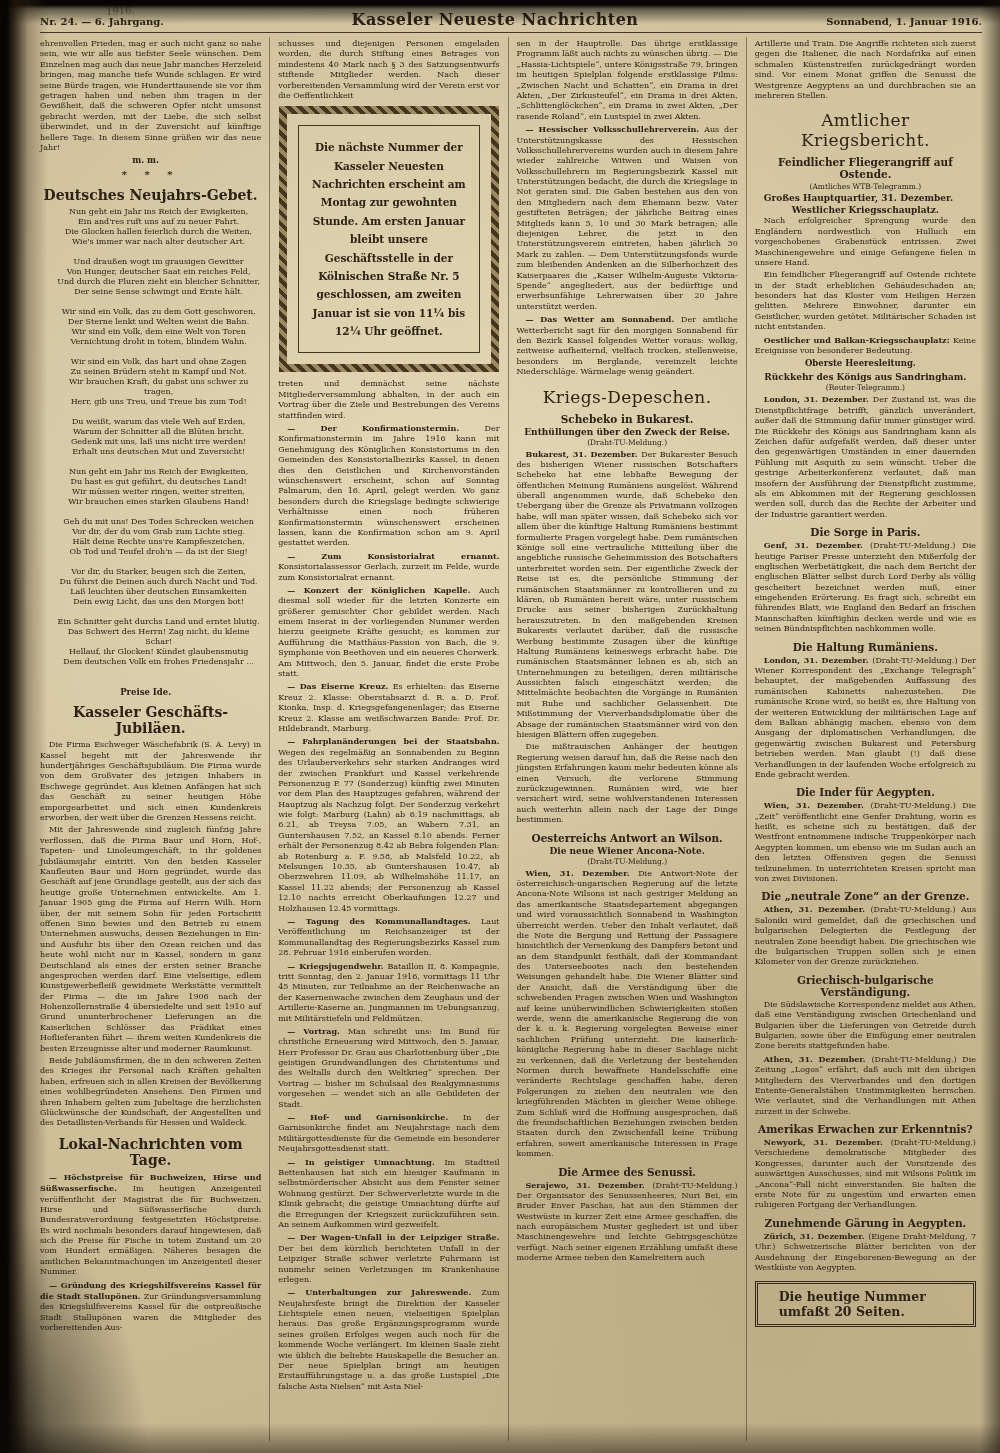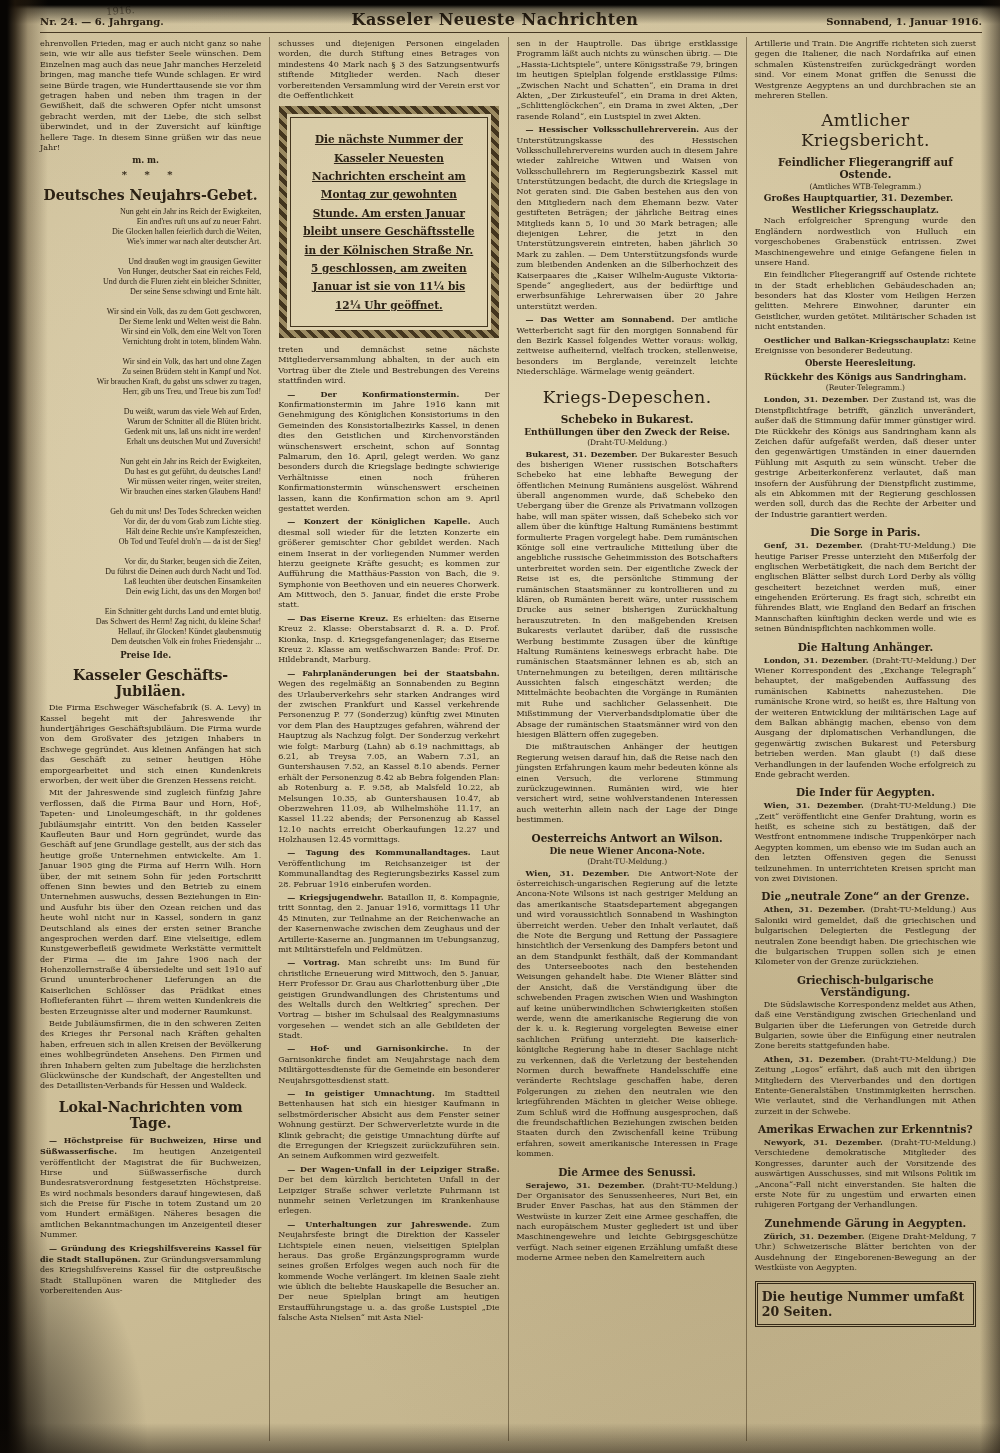--- a/index.html
+++ b/index.html
@@ -27,27 +27,27 @@
   .para{font-size:8px;line-height:1.3;text-align:justify;text-indent:9px;margin:0 0 2px;}
   .para.noindent{text-indent:0;}
   .lead{font-weight:bold;}
   .lead::after{content:" ";}
   .headline{font-size:14px;font-weight:bold;text-align:center;margin:7px 0 4px;}
   .big{font-size:17px;font-weight:normal;text-align:center;margin:9px 0 5px;letter-spacing:.4px;}
   .subhead{font-size:10.5px;font-weight:bold;text-align:center;margin:6px 0 2px;}
   .subhead2{font-size:9px;font-weight:bold;text-align:center;margin:1px 0 1px;}
   .meta{font-size:7.5px;text-align:center;margin:0 0 2px;}
   .boldline{font-size:9px;font-weight:bold;text-indent:9px;margin:1px 0 2px;}
-  .poem{font-size:8px;line-height:1.25;white-space:pre-line;margin:2px 0 3px 16px;text-align:right;font-family:Liberation Serif, serif;}
+  .poem{font-size:8px;line-height:1.25;white-space:pre-line;margin:2px 0 20px 16px;text-align:center;}
   .sig{font-size:8.5px;font-weight:bold;text-align:center;margin:1px 10px 4px 0;}
   .stars{font-size:10px;font-weight:bold;text-align:center;letter-spacing:7px;margin:2px 0;}
   .obox{margin:5px 1px 7px;border:8px solid transparent;
-    border-image:repeating-linear-gradient(45deg,#43351e 0 4px,#9b8a61 4px 8px) 8;padding:3px;background:rgba(226,214,180,.25);text-decoration:underline;}
+    border-image:repeating-linear-gradient(45deg,#43351e 0 4px,#9b8a61 4px 8px) 8;padding:11px;background:rgba(226,214,180,.25);}
   .obox-inner{border:1px solid #43351e;padding:12px 9px;text-align:center;font-size:10.5px;font-weight:bold;line-height:1.75;}
-  .fbox{border:3px double #34291710;border:3px double #342917;margin-top:8px;padding:5px 4px;font-size:12.5px;font-weight:bold;}
+  .fbox{border:3px double #34291710;border:3px double #342917;margin-top:8px;padding:5px 21px;font-size:12.5px;font-weight:bold;}
 </style>
 </head>
 <body>
 
 <div class="page">
   <div class="pencil">1916.</div>
   <header class="masthead">
     <div class="issue">Nr. 24. — 6. Jahrgang.</div>
     <div class="mast-title">Kasseler Neueste Nachrichten</div>
     <div class="date">Sonnabend, 1. Januar 1916.</div>
@@ -111,20 +111,21 @@
         <p class="para"><b class="lead">— Höchstpreise für Buchweizen, Hirse und Süßwasserfische.</b><span>Im heutigen Anzeigenteil veröffentlicht der Magistrat die für Buchweizen, Hirse und Süßwasserfische durch Bundesratsverordnung festgesetzten Höchstpreise. Es wird nochmals besonders darauf hingewiesen, daß sich die Preise für Fische in totem Zustand um 20 vom Hundert ermäßigen. Näheres besagen die amtlichen Bekanntmachungen im Anzeigenteil dieser Nummer.</span></p>
         <p class="para"><b class="lead">— Gründung des Kriegshilfsvereins Kassel für die Stadt Stallupönen.</b><span>Zur Gründungsversammlung des Kriegshilfsvereins Kassel für die ostpreußische Stadt Stallupönen waren die Mitglieder des vorbereitenden Aus-</span></p>
       </div>
       <div class="col">
         <p class="para noindent">schusses und diejenigen Personen eingeladen worden, die durch Stiftung eines Betrages von mindestens 40 Mark nach § 3 des Satzungsentwurfs stiftende Mitglieder werden. Nach dieser vorbereitenden Versammlung wird der Verein erst vor die Oeffentlichkeit</p>
         <div class="obox">
           <div class="obox-inner">Die nächste Nummer der Kasseler Neuesten Nachrichten erscheint am Montag zur gewohnten Stunde. Am ersten Januar bleibt unsere Geschäftsstelle in der Kölnischen Straße Nr. 5 geschlossen, am zweiten Januar ist sie von 11¼ bis 12¼ Uhr geöffnet.</div>
         </div>
         <p class="para noindent">treten und demnächst seine nächste Mitgliederversammlung abhalten, in der auch ein Vortrag über die Ziele und Bestrebungen des Vereins stattfinden wird.</p>
         <p class="para"><b class="lead">— Der Konfirmationstermin.</b><span>Der Konfirmationstermin im Jahre 1916 kann mit Genehmigung des Königlichen Konsistoriums in den Gemeinden des Konsistorialbezirks Kassel, in denen dies den Geistlichen und Kirchenvorständen wünschenswert erscheint, schon auf Sonntag Palmarum, den 16. April, gelegt werden. Wo ganz besonders durch die Kriegslage bedingte schwierige Verhältnisse einen noch früheren Konfirmationstermin wünschenswert erscheinen lassen, kann die Konfirmation schon am 9. April gestattet werden.</span></p>
+        <p class="para"><b class="lead">— Zum Konsistorialrat ernannt.</b><span>Konsistorialassessor Gerlach, zurzeit im Felde, wurde zum Konsistorialrat ernannt.</span></p>
         <p class="para"><b class="lead">— Konzert der Königlichen Kapelle.</b><span>Auch diesmal soll wieder für die letzten Konzerte ein größerer gemischter Chor gebildet werden. Nach einem Inserat in der vorliegenden Nummer werden hierzu geeignete Kräfte gesucht; es kommen zur Aufführung die Matthäus-Passion von Bach, die 9. Symphonie von Beethoven und ein neueres Chorwerk. Am Mittwoch, den 5. Januar, findet die erste Probe statt.</span></p>
         <p class="para"><b class="lead">— Das Eiserne Kreuz.</b><span>Es erhielten: das Eiserne Kreuz 2. Klasse: Oberstabsarzt d. R. a. D. Prof. Kionka, Insp. d. Kriegsgefangenenlager; das Eiserne Kreuz 2. Klasse am weißschwarzen Bande: Prof. Dr. Hildebrandt, Marburg.</span></p>
         <p class="para"><b class="lead">— Fahrplanänderungen bei der Staatsbahn.</b><span>Wegen des regelmäßig an Sonnabenden zu Beginn des Urlauberverkehrs sehr starken Andranges wird der zwischen Frankfurt und Kassel verkehrende Personenzug P. 77 (Sonderzug) künftig zwei Minuten vor dem Plan des Hauptzuges gefahren, während der Hauptzug als Nachzug folgt. Der Sonderzug verkehrt wie folgt: Marburg (Lahn) ab 6.19 nachmittags, ab 6.21, ab Treysa 7.05, an Wabern 7.31, an Guntershausen 7.52, an Kassel 8.10 abends. Ferner erhält der Personenzug 8.42 ab Bebra folgenden Plan: ab Rotenburg a. F. 9.58, ab Malsfeld 10.22, ab Melsungen 10.35, ab Guntershausen 10.47, ab Oberzwehren 11.09, ab Wilhelmshöhe 11.17, an Kassel 11.22 abends; der Personenzug ab Kassel 12.10 nachts erreicht Oberkaufungen 12.27 und Holzhausen 12.45 vormittags.</span></p>
         <p class="para"><b class="lead">— Tagung des Kommunallandtages.</b><span>Laut Veröffentlichung im Reichsanzeiger ist der Kommunallandtag des Regierungsbezirks Kassel zum 28. Februar 1916 einberufen worden.</span></p>
         <p class="para"><b class="lead">— Kriegsjugendwehr.</b><span>Bataillon II, 8. Kompagnie, tritt Sonntag, den 2. Januar 1916, vormittags 11 Uhr 45 Minuten, zur Teilnahme an der Reichenwache an der Kasernenwache zwischen dem Zeughaus und der Artillerie-Kaserne an. Jungmannen im Uebungsanzug, mit Militärstiefeln und Feldmützen.</span></p>
         <p class="para"><b class="lead">— Vortrag.</b><span>Man schreibt uns: Im Bund für christliche Erneuerung wird Mittwoch, den 5. Januar, Herr Professor Dr. Grau aus Charlottenburg über „Die geistigen Grundwandlungen des Christentums und des Weltalls durch den Weltkrieg“ sprechen. Der Vortrag — bisher im Schulsaal des Realgymnasiums vorgesehen — wendet sich an alle Gebildeten der Stadt.</span></p>
         <p class="para"><b class="lead">— Hof- und Garnisonkirche.</b><span>In der Garnisonkirche findet am Neujahrstage nach dem Militärgottesdienste für die Gemeinde ein besonderer Neujahrsgottesdienst statt.</span></p>
         <p class="para"><b class="lead">— In geistiger Umnachtung.</b><span>Im Stadtteil Bettenhausen hat sich ein hiesiger Kaufmann in selbstmörderischer Absicht aus dem Fenster seiner Wohnung gestürzt. Der Schwerverletzte wurde in die Klinik gebracht; die geistige Umnachtung dürfte auf die Erregungen der Kriegszeit zurückzuführen sein. An seinem Aufkommen wird gezweifelt.</span></p>
         <p class="para"><b class="lead">— Der Wagen-Unfall in der Leipziger Straße.</b><span>Der bei dem kürzlich berichteten Unfall in der Leipziger Straße schwer verletzte Fuhrmann ist nunmehr seinen Verletzungen im Krankenhause erlegen.</span></p>
         <p class="para"><b class="lead">— Unterhaltungen zur Jahreswende.</b><span>Zum Neujahrsfeste bringt die Direktion der Kasseler Lichtspiele einen neuen, vielseitigen Spielplan heraus. Das große Ergänzungsprogramm wurde seines großen Erfolges wegen auch noch für die kommende Woche verlängert. Im kleinen Saale zieht wie üblich die beliebte Hauskapelle die Besucher an. Der neue Spielplan bringt am heutigen Erstaufführungstage u. a. das große Lustspiel „Die falsche Asta Nielsen“ mit Asta Niel-</span></p>
@@ -155,21 +156,21 @@
         <h5 class="subhead2">Westlicher Kriegsschauplatz.</h5>
         <p class="para">Nach erfolgreicher Sprengung wurde den Engländern nordwestlich von Hulluch ein vorgeschobenes Grabenstück entrissen. Zwei Maschinengewehre und einige Gefangene fielen in unsere Hand.</p>
         <p class="para">Ein feindlicher Fliegerangriff auf Ostende richtete in der Stadt erheblichen Gebäudeschaden an; besonders hat das Kloster vom Heiligen Herzen gelitten. Mehrere Einwohner, darunter ein Geistlicher, wurden getötet. Militärischer Schaden ist nicht entstanden.</p>
         <p class="para"><b class="lead">Oestlicher und Balkan-Kriegsschauplatz:</b><span>Keine Ereignisse von besonderer Bedeutung.</span></p>
         <div class="sig">Oberste Heeresleitung.</div>
         <h5 class="subhead2">Rückkehr des Königs aus Sandringham.</h5>
         <div class="meta">(Reuter-Telegramm.)</div>
         <p class="para"><b class="lead">London, 31. Dezember.</b><span>Der Zustand ist, was die Dienstpflichtfrage betrifft, gänzlich unverändert, außer daß die Stimmung dafür immer günstiger wird. Die Rückkehr des Königs aus Sandringham kann als Zeichen dafür aufgefaßt werden, daß dieser unter den gegenwärtigen Umständen in einer dauernden Fühlung mit Asquith zu sein wünscht. Ueber die gestrige Arbeiterkonferenz verlautet, daß man insofern der Ausführung der Dienstpflicht zustimme, als ein Abkommen mit der Regierung geschlossen werden soll, durch das die Rechte der Arbeiter und der Industrie garantiert werden.</span></p>
         <h4 class="subhead">Die Sorge in Paris.</h4>
         <p class="para"><b class="lead">Genf, 31. Dezember.</b><span>(Draht-TU-Meldung.) Die heutige Pariser Presse unterzieht den Mißerfolg der englischen Werbetätigkeit, die nach dem Bericht der englischen Blätter selbst durch Lord Derby als völlig gescheitert bezeichnet werden muß, einer eingehenden Erörterung. Es fragt sich, schreibt ein führendes Blatt, wie England den Bedarf an frischen Mannschaften künftighin decken werde und wie es seinen Bündnispflichten nachkommen wolle.</span></p>
-        <h4 class="subhead">Die Haltung Anhänger.</h4>
+        <h4 class="subhead">Die Haltung Rumäniens.</h4>
         <p class="para"><b class="lead">London, 31. Dezember.</b><span>(Draht-TU-Meldung.) Der Wiener Korrespondent des „Exchange Telegraph“ behauptet, der maßgebenden Auffassung des rumänischen Kabinetts nahezustehen. Die rumänische Krone wird, so heißt es, ihre Haltung von der weiteren Entwicklung der militärischen Lage auf dem Balkan abhängig machen, ebenso von dem Ausgang der diplomatischen Verhandlungen, die gegenwärtig zwischen Bukarest und Petersburg betrieben werden. Man glaubt (!) daß diese Verhandlungen in der laufenden Woche erfolgreich zu Ende gebracht werden.</span></p>
         <h4 class="subhead">Die Inder für Aegypten.</h4>
         <p class="para"><b class="lead">Wien, 31. Dezember.</b><span>(Draht-TU-Meldung.) Die „Zeit“ veröffentlicht eine Genfer Drahtung, worin es heißt, es scheine sich zu bestätigen, daß der Westfront entnommene indische Truppenkörper nach Aegypten kommen, um ebenso wie im Sudan auch an den letzten Offensiven gegen die Senussi teilzunehmen. In unterrichteten Kreisen spricht man von zwei Divisionen.</span></p>
         <h4 class="subhead">Die „neutrale Zone“ an der Grenze.</h4>
         <p class="para"><b class="lead">Athen, 31. Dezember.</b><span>(Draht-TU-Meldung.) Aus Saloniki wird gemeldet, daß die griechischen und bulgarischen Delegierten die Festlegung der neutralen Zone beendigt haben. Die griechischen wie die bulgarischen Truppen sollen sich je einen Kilometer von der Grenze zurückziehen.</span></p>
         <h4 class="subhead">Griechisch-bulgarische Verständigung.</h4>
         <p class="para">Die Südslawische Korrespondenz meldet aus Athen, daß eine Verständigung zwischen Griechenland und Bulgarien über die Lieferungen von Getreide durch Bulgarien, sowie über die Einfügung einer neutralen Zone bereits stattgefunden habe.</p>
         <p class="para"><b class="lead">Athen, 31. Dezember.</b><span>(Draht-TU-Meldung.) Die Zeitung „Logos“ erfährt, daß auch mit den übrigen Mitgliedern des Vierverbandes und den dortigen Entente-Generalstäben Unstimmigkeiten herrschen. Wie verlautet, sind die Verhandlungen mit Athen zurzeit in der Schwebe.</span></p>
         <h4 class="subhead">Amerikas Erwachen zur Erkenntnis?</h4>
         <p class="para"><b class="lead">Newyork, 31. Dezember.</b><span>(Draht-TU-Meldung.) Verschiedene demokratische Mitglieder des Kongresses, darunter auch der Vorsitzende des auswärtigen Ausschusses, sind mit Wilsons Politik im „Ancona“-Fall nicht einverstanden. Sie halten die erste Note für zu ungestüm und erwarten einen ruhigeren Fortgang der Verhandlungen.</span></p>

